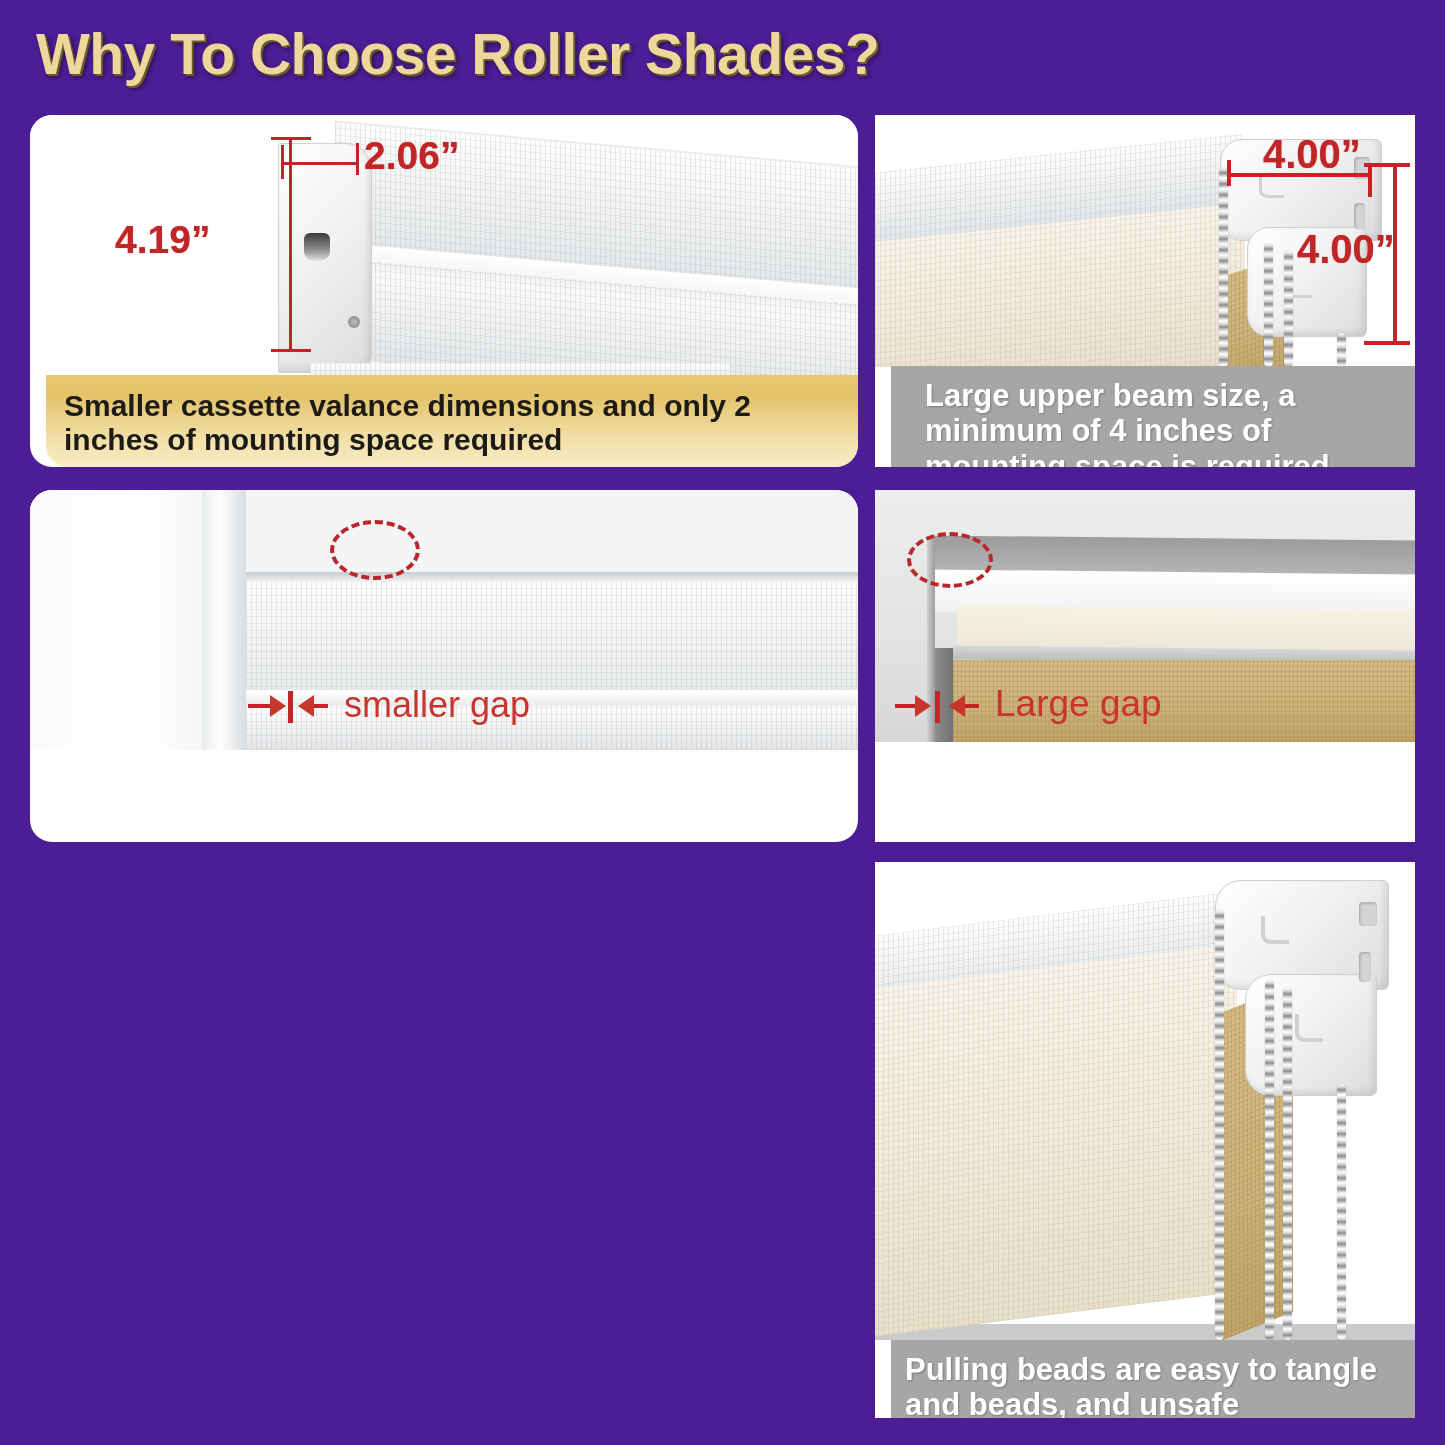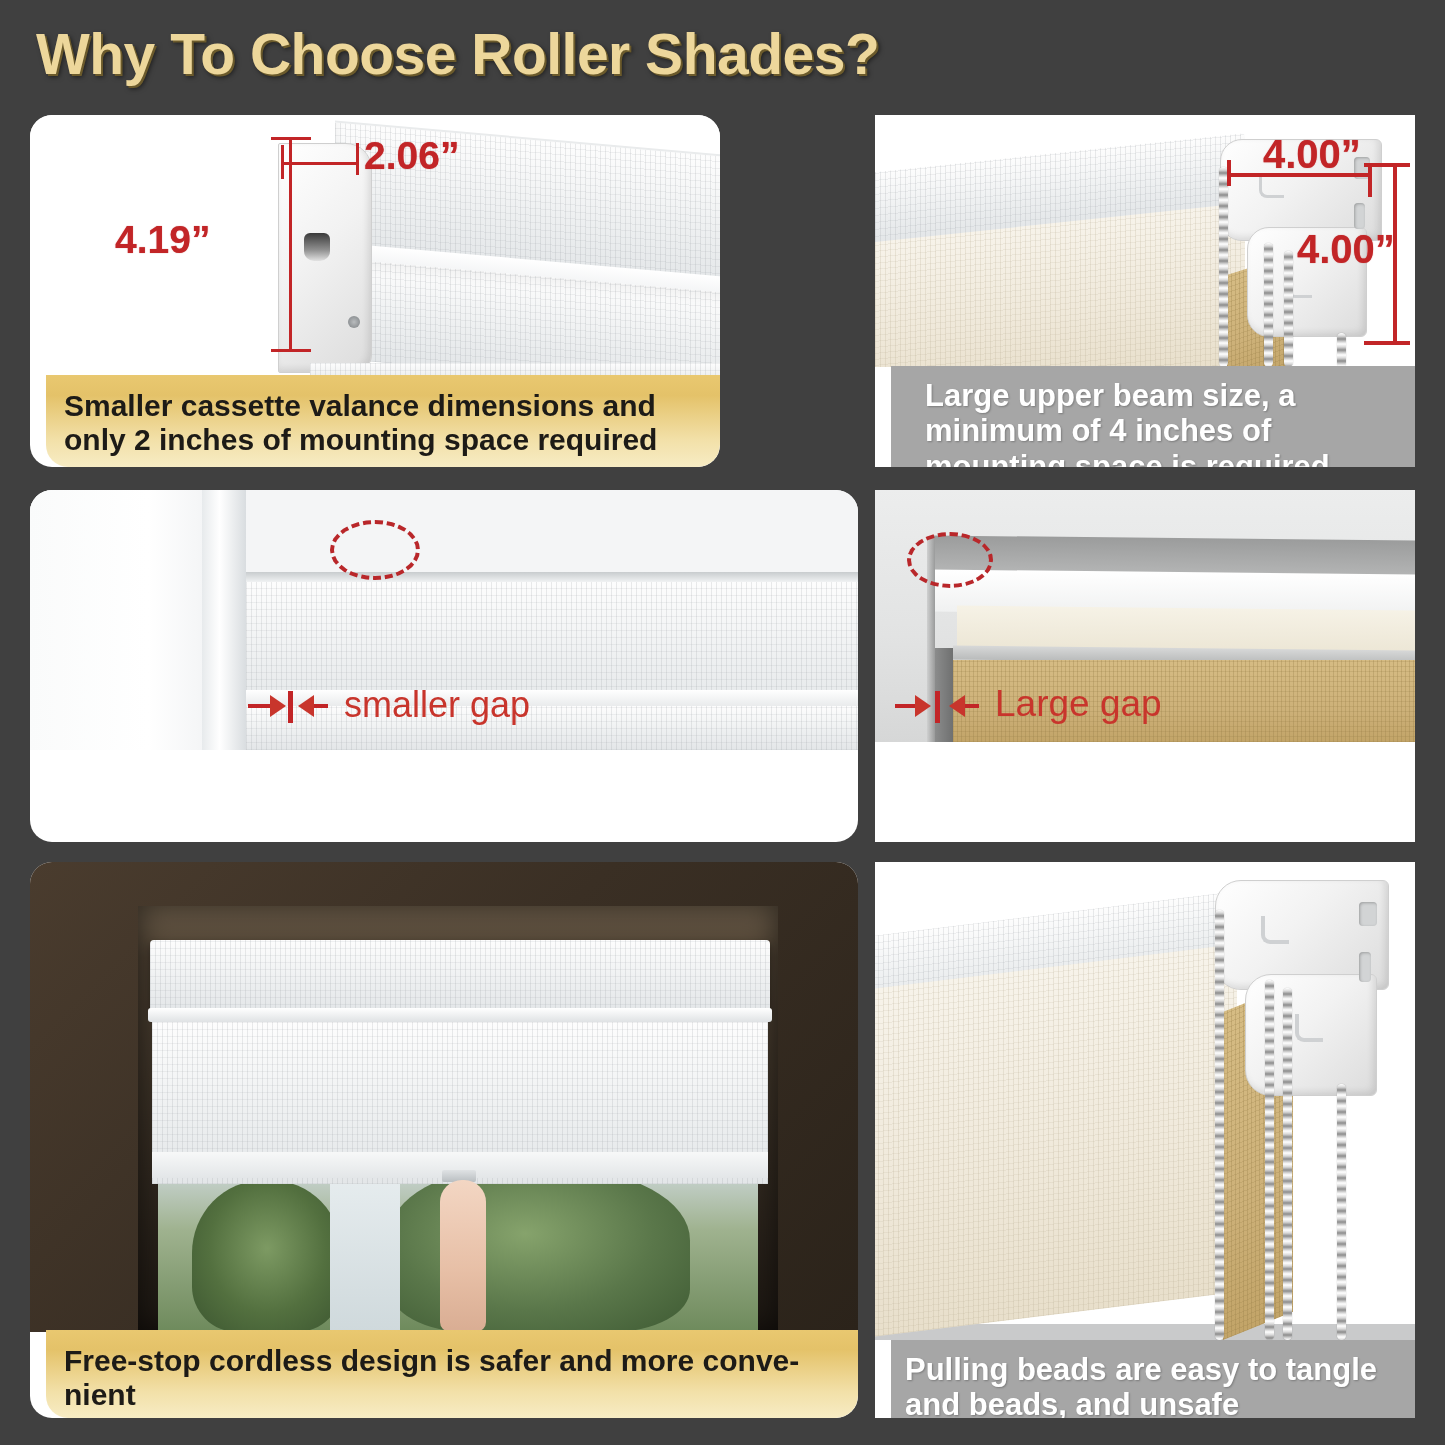--- a/index.html
+++ b/index.html
@@ -4,21 +4,21 @@
 <style>
   html, body {
     margin: 0;
     padding: 0;
     background: #2b2a28;
   }
   #page {
     position: relative;
     width: 1445px;
     height: 1445px;
-    background: #404040;
+    background: #4c1d95;
     font-family: "Liberation Sans", sans-serif;
     overflow: hidden;
   }
 
   
   #title {
     position: absolute;
     left: 36px;
     top: 14px;
     width: 1000px;
@@ -131,21 +131,21 @@
     box-shadow: inset -3px -3px 7px rgba(0,0,0,.10);
   }
 </style>
 </head>
 <body>
 
 <div id="page">
 
   <div id="title">Why To Choose Roller Shades?</div>
 
-  <div class="panel left" style="left:30px; top:115px; width:690px; height:352px;text-decoration:underline;">
+  <div class="panel left" style="left:30px; top:115px; width:828px; height:352px;text-decoration:underline;">
     <div class="photo" style="height:262px; background:#fff;">
 
       <div class="fabric-white" style="position:absolute; left:305px; top:30px; width:560px; height:132px;
                   transform:skewY(5deg); border-top:2px solid #e9ebec; box-shadow:inset 0 -6px 10px rgba(0,0,0,.07);"></div>
       <div style="position:absolute; left:305px; top:152px; width:560px; height:17px; transform:skewY(5deg);
                   background:linear-gradient(180deg,#ffffff,#f4f5f6);"></div>
       <div class="fabric-white" style="position:absolute; left:305px; top:168px; width:560px; height:100px; transform:skewY(5deg);
                   border-radius:0 0 0 0; box-shadow:inset 0 6px 12px rgba(0,0,0,.05);"></div>
 
       <div class="bracket" style="left:248px; top:28px; width:92px; height:228px; border-radius:2px 26px 18px 2px;"></div>
@@ -262,50 +262,20 @@
                   border-top:11px solid transparent; border-bottom:11px solid transparent; border-left:16px solid #c8352c;"></div>
       <div class="dim-line" style="left:60px; top:5px; width:5px; height:32px;"></div>
       <div style="position:absolute; left:74px; top:9px; width:0; height:0;
                   border-top:11px solid transparent; border-bottom:11px solid transparent; border-right:16px solid #c8352c;"></div>
       <div class="dim-line" style="left:90px; top:18px; width:14px; height:4px;"></div>
       <div class="gap-label" style="left:108px; top:-3px; font-size:37px;">Large gap</div>
     </div>
 
   </div>
 
-  <div class="panel left" style="left:30px; top:862px; width:828px; height:556px;">
-    <div class="photo" style="height:470px; background:linear-gradient(135deg,#4a3c2e 0%, #3a2f24 45%, #2b231a 100%);">
-      <div style="position:absolute; left:108px; top:44px; width:640px; height:426px;
-                  background:linear-gradient(180deg,#6b5c49 0%, #4b3f31 12%, #1b1611 100%);
-                  box-shadow:inset 0 0 30px rgba(0,0,0,.6);"></div>
-      <div style="position:absolute; left:128px; top:300px; width:600px; height:170px;
-                  background:linear-gradient(180deg,#cfd9dc 0%, #9fb28f 40%, #6e8a5c 100%);"></div>
-      <div style="position:absolute; left:162px; top:318px; width:150px; height:152px;
-                  background:radial-gradient(ellipse at 50% 45%, #7d9a63 0%, #53703f 55%, #3b5530 100%);
-                  border-radius:48% 48% 30% 30%;"></div>
-      <div style="position:absolute; left:360px; top:306px; width:300px; height:164px;
-                  background:radial-gradient(ellipse at 45% 40%, #86a36c 0%, #5a774a 55%, #3e5a33 100%);
-                  border-radius:40% 44% 26% 26%;"></div>
-      <div style="position:absolute; left:300px; top:302px; width:70px; height:168px;
-                  background:linear-gradient(180deg,#e8eef0,#cfd9dc);"></div>
-      <div class="fabric-white" style="position:absolute; left:120px; top:78px; width:620px; height:72px; border-radius:4px;
-                  box-shadow:0 3px 6px rgba(0,0,0,.35);"></div>
-      <div style="position:absolute; left:118px; top:146px; width:624px; height:14px;
-                  background:linear-gradient(180deg,#ffffff,#dfe2e4); border-radius:3px;"></div>
-      <div class="fabric-white" style="position:absolute; left:122px; top:160px; width:616px; height:162px;"></div>
-      <div style="position:absolute; left:122px; top:290px; width:616px; height:26px;
-                  background:linear-gradient(180deg,#f7f8f8,#e3e6e8);"></div>
-      <div style="position:absolute; left:412px; top:308px; width:34px; height:12px;
-                  background:linear-gradient(180deg,#dfe2e4,#b9bec1); border-radius:2px;"></div>
-      <div style="position:absolute; left:410px; top:318px; width:46px; height:152px;
-                  background:linear-gradient(180deg,#f3d6c3 0%, #e7bfa6 60%, #d9ad93 100%);
-                  border-radius:22px 22px 10px 10px;"></div>
-    </div>
-    <div class="caption gold" style="height:88px;">Free-stop cordless design is safer and more conve-nient</div>
-  </div>
 
   <div class="panel right" style="left:875px; top:862px; width:540px; height:556px;">
     <div class="photo" style="height:478px; background:#ffffff;">
       <div style="position:absolute; left:0; bottom:0; width:100%; height:16px; background:#c9cacb;"></div>
       <div class="fabric-white" style="position:absolute; left:-12px; top:52px; width:374px; height:78px; transform:skewY(-7deg);"></div>
       <div class="fabric-cream" style="position:absolute; left:-12px; top:128px; width:374px; height:348px; transform:skewY(-7deg);
                   transform-origin:left top;"></div>
       <div class="fabric-tan" style="position:absolute; left:348px; top:150px; width:70px; height:328px; transform:skewY(-22deg);
                   transform-origin:left top;"></div>
 

